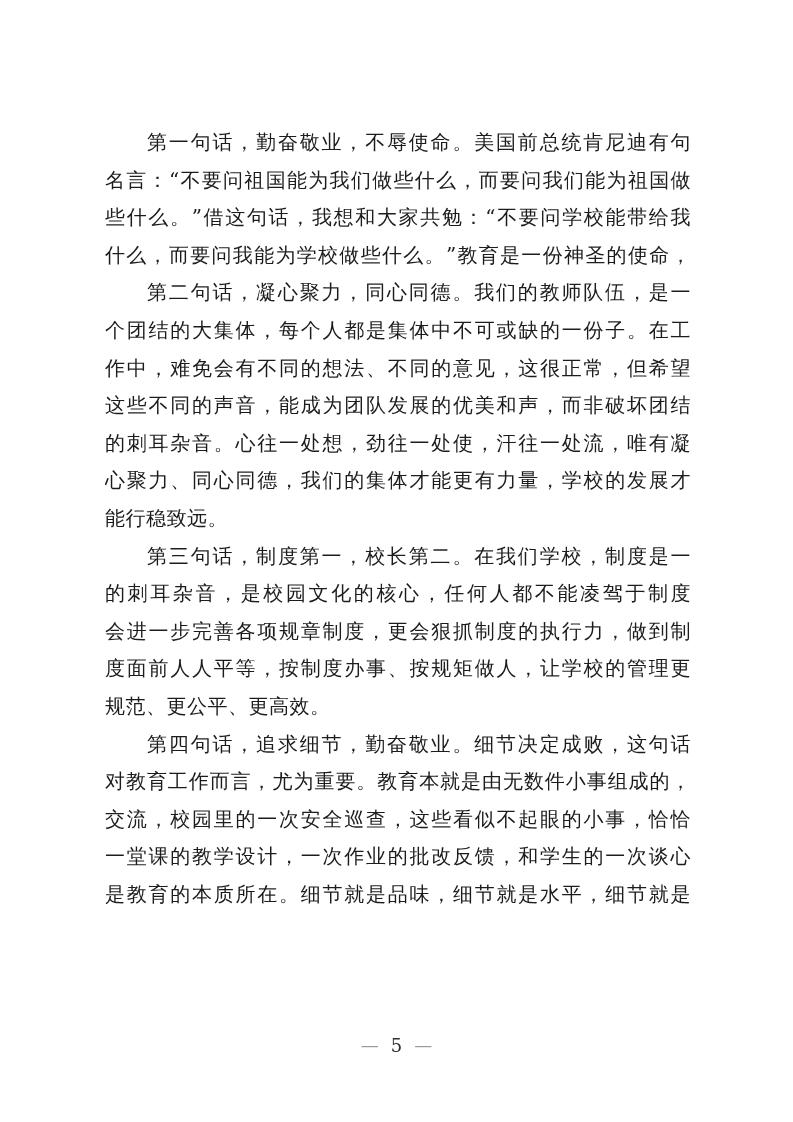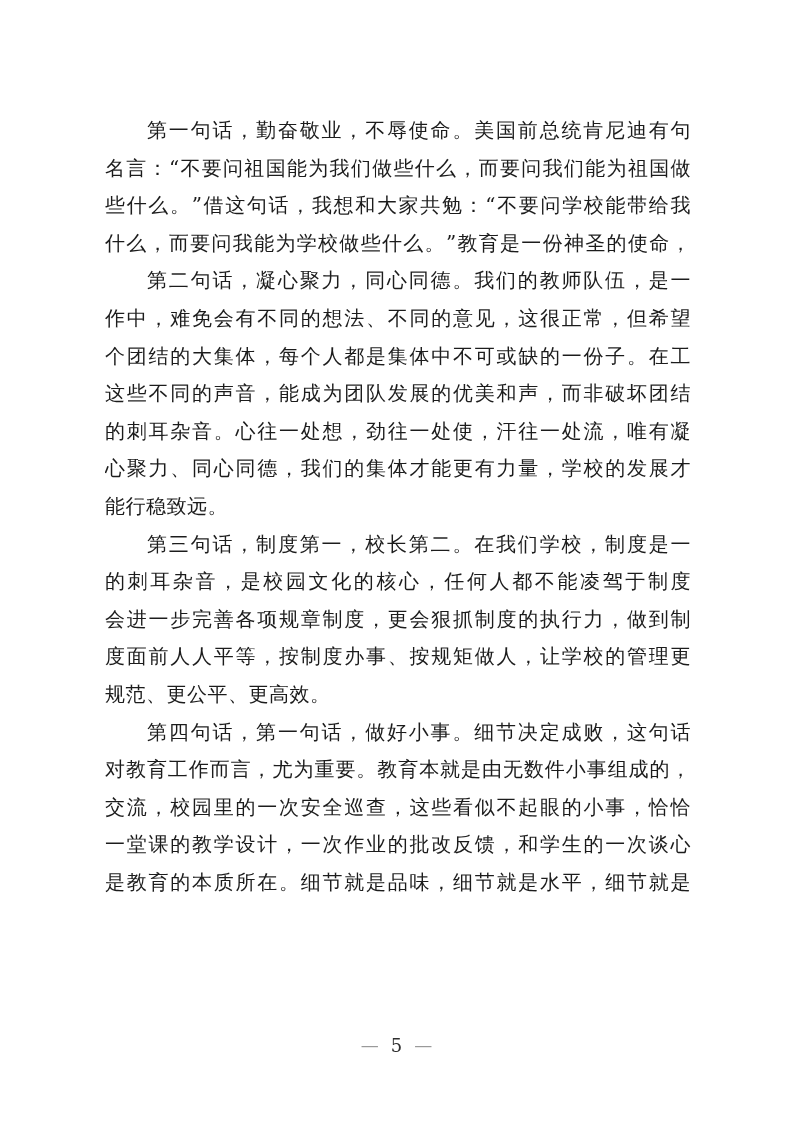--- a/index.html
+++ b/index.html
@@ -12,21 +12,21 @@
     width: 793px;
     height: 1122px;
     background: #ffffff;
     overflow: hidden;
     font-family: "DejaVu Serif", serif;
     color: #1c1c1c;
   }
   .text-block {
     position: absolute;
     left: 105px;
-    top: 112px;
+    top: 124px;
     width: 586px;
   }
   .para { margin: 0; padding: 0; }
   .line {
     height: 37.6px;
     line-height: 37.6px;
     font-size: 20px;
     letter-spacing: 0.5px;
     text-align: justify;
     text-align-last: justify;
@@ -68,38 +68,38 @@
 
     <div class="para">
       <div class="line indent">第一句话，勤奋敬业，不辱使命。美国前总统肯尼迪有句</div>
       <div class="line">名言：“不要问祖国能为我们做些什么，而要问我们能为祖国做</div>
       <div class="line">些什么。”借这句话，我想和大家共勉：“不要问学校能带给我</div>
       <div class="line">什么，而要问我能为学校做些什么。”教育是一份神圣的使命，</div>
     </div>
 
     <div class="para">
       <div class="line indent">第二句话，凝心聚力，同心同德。我们的教师队伍，是一</div>
+      <div class="line">个团结的大集体，每个人都是集体中不可或缺的一份子。在工</div>
       <div class="line">作中，难免会有不同的想法、不同的意见，这很正常，但希望</div>
-      <div class="line">个团结的大集体，每个人都是集体中不可或缺的一份子。在工</div>
       <div class="line">这些不同的声音，能成为团队发展的优美和声，而非破坏团结</div>
       <div class="line">的刺耳杂音。心往一处想，劲往一处使，汗往一处流，唯有凝</div>
       <div class="line">心聚力、同心同德，我们的集体才能更有力量，学校的发展才</div>
       <div class="line short">能行稳致远。</div>
     </div>
 
     <div class="para">
       <div class="line indent">第三句话，制度第一，校长第二。在我们学校，制度是一</div>
       <div class="line">的刺耳杂音，是校园文化的核心，任何人都不能凌驾于制度</div>
       <div class="line">会进一步完善各项规章制度，更会狠抓制度的执行力，做到制</div>
       <div class="line">度面前人人平等，按制度办事、按规矩做人，让学校的管理更</div>
       <div class="line short">规范、更公平、更高效。</div>
     </div>
 
     <div class="para">
-      <div class="line indent">第四句话，第一句话，做好小事。细节决定成败，这句话</div>
+      <div class="line indent">第四句话，追求细节，勤奋敬业。细节决定成败，这句话</div>
       <div class="line">对教育工作而言，尤为重要。教育本就是由无数件小事组成的，</div>
       <div class="line">交流，校园里的一次安全巡查，这些看似不起眼的小事，恰恰</div>
       <div class="line">一堂课的教学设计，一次作业的批改反馈，和学生的一次谈心</div>
       <div class="line">是教育的本质所在。细节就是品味，细节就是水平，细节就是</div>
     </div>
 
   </div>
 
   <div class="footer">
     <span class="dash">—</span><span class="num">5</span><span class="dash">—</span>

